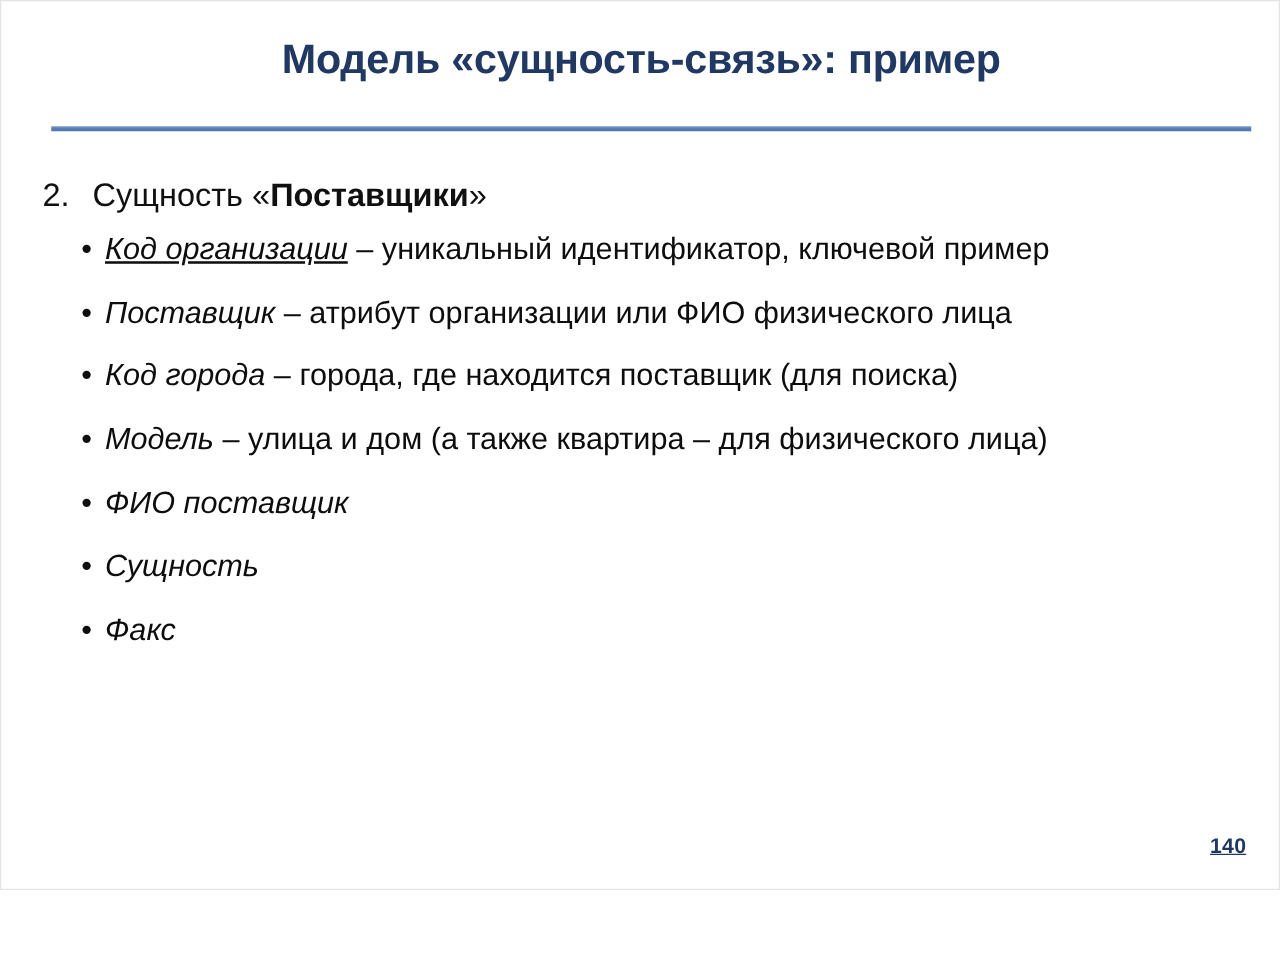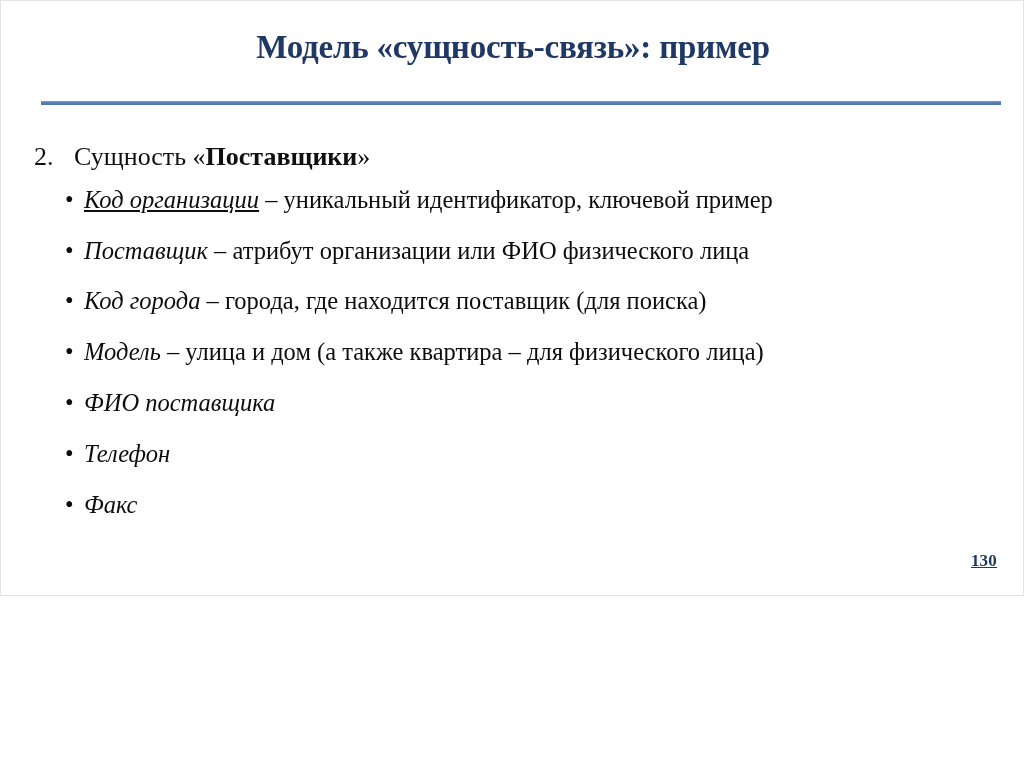--- a/index.html
+++ b/index.html
@@ -10,26 +10,25 @@
   body {
     width: 1024px;
     height: 768px;
     font-family: "Liberation Sans", "DejaVu Sans", sans-serif;
     overflow: hidden;
   }
 
   .slide {
     position: relative;
     width: 1024px;
-    height: 596px;
+    height: 712px;
     box-sizing: border-box;
     background: #ffffff;
     border: 1px solid #e4e4e4;
     overflow: hidden;
-    font-family: Liberation Serif, serif;
   }
 
   
   .title-area {
     position: absolute;
     left: 0;
     top: 28px;
     width: 1024px;
     text-align: center;
   }
@@ -159,31 +158,31 @@
         <span class="li-text"><span class="term">Код города</span><span> – города, где находится поставщик (для поиска)</span></span>
       </li>
 
       <li>
         <span class="bullet-dot">•</span>
         <span class="li-text"><span class="term">Модель</span><span> – улица и дом (а также квартира – для физического лица)</span></span>
       </li>
 
       <li>
         <span class="bullet-dot">•</span>
-        <span class="li-text"><span class="term">ФИО поставщика</span><span></span></span>
+        <span class="li-text"><span class="term">ФИО поставщик</span><span></span></span>
       </li>
 
       <li>
         <span class="bullet-dot">•</span>
-        <span class="li-text"><span class="term">Телефон</span><span></span></span>
+        <span class="li-text"><span class="term">Сущность</span><span></span></span>
       </li>
 
       <li>
         <span class="bullet-dot">•</span>
         <span class="li-text"><span class="term">Факс</span><span></span></span>
       </li>
 
     </ul>
   </div>
 
-  <div class="page-number">130</div>
+  <div class="page-number">140</div>
 
 </div>
 
 </body></html>

